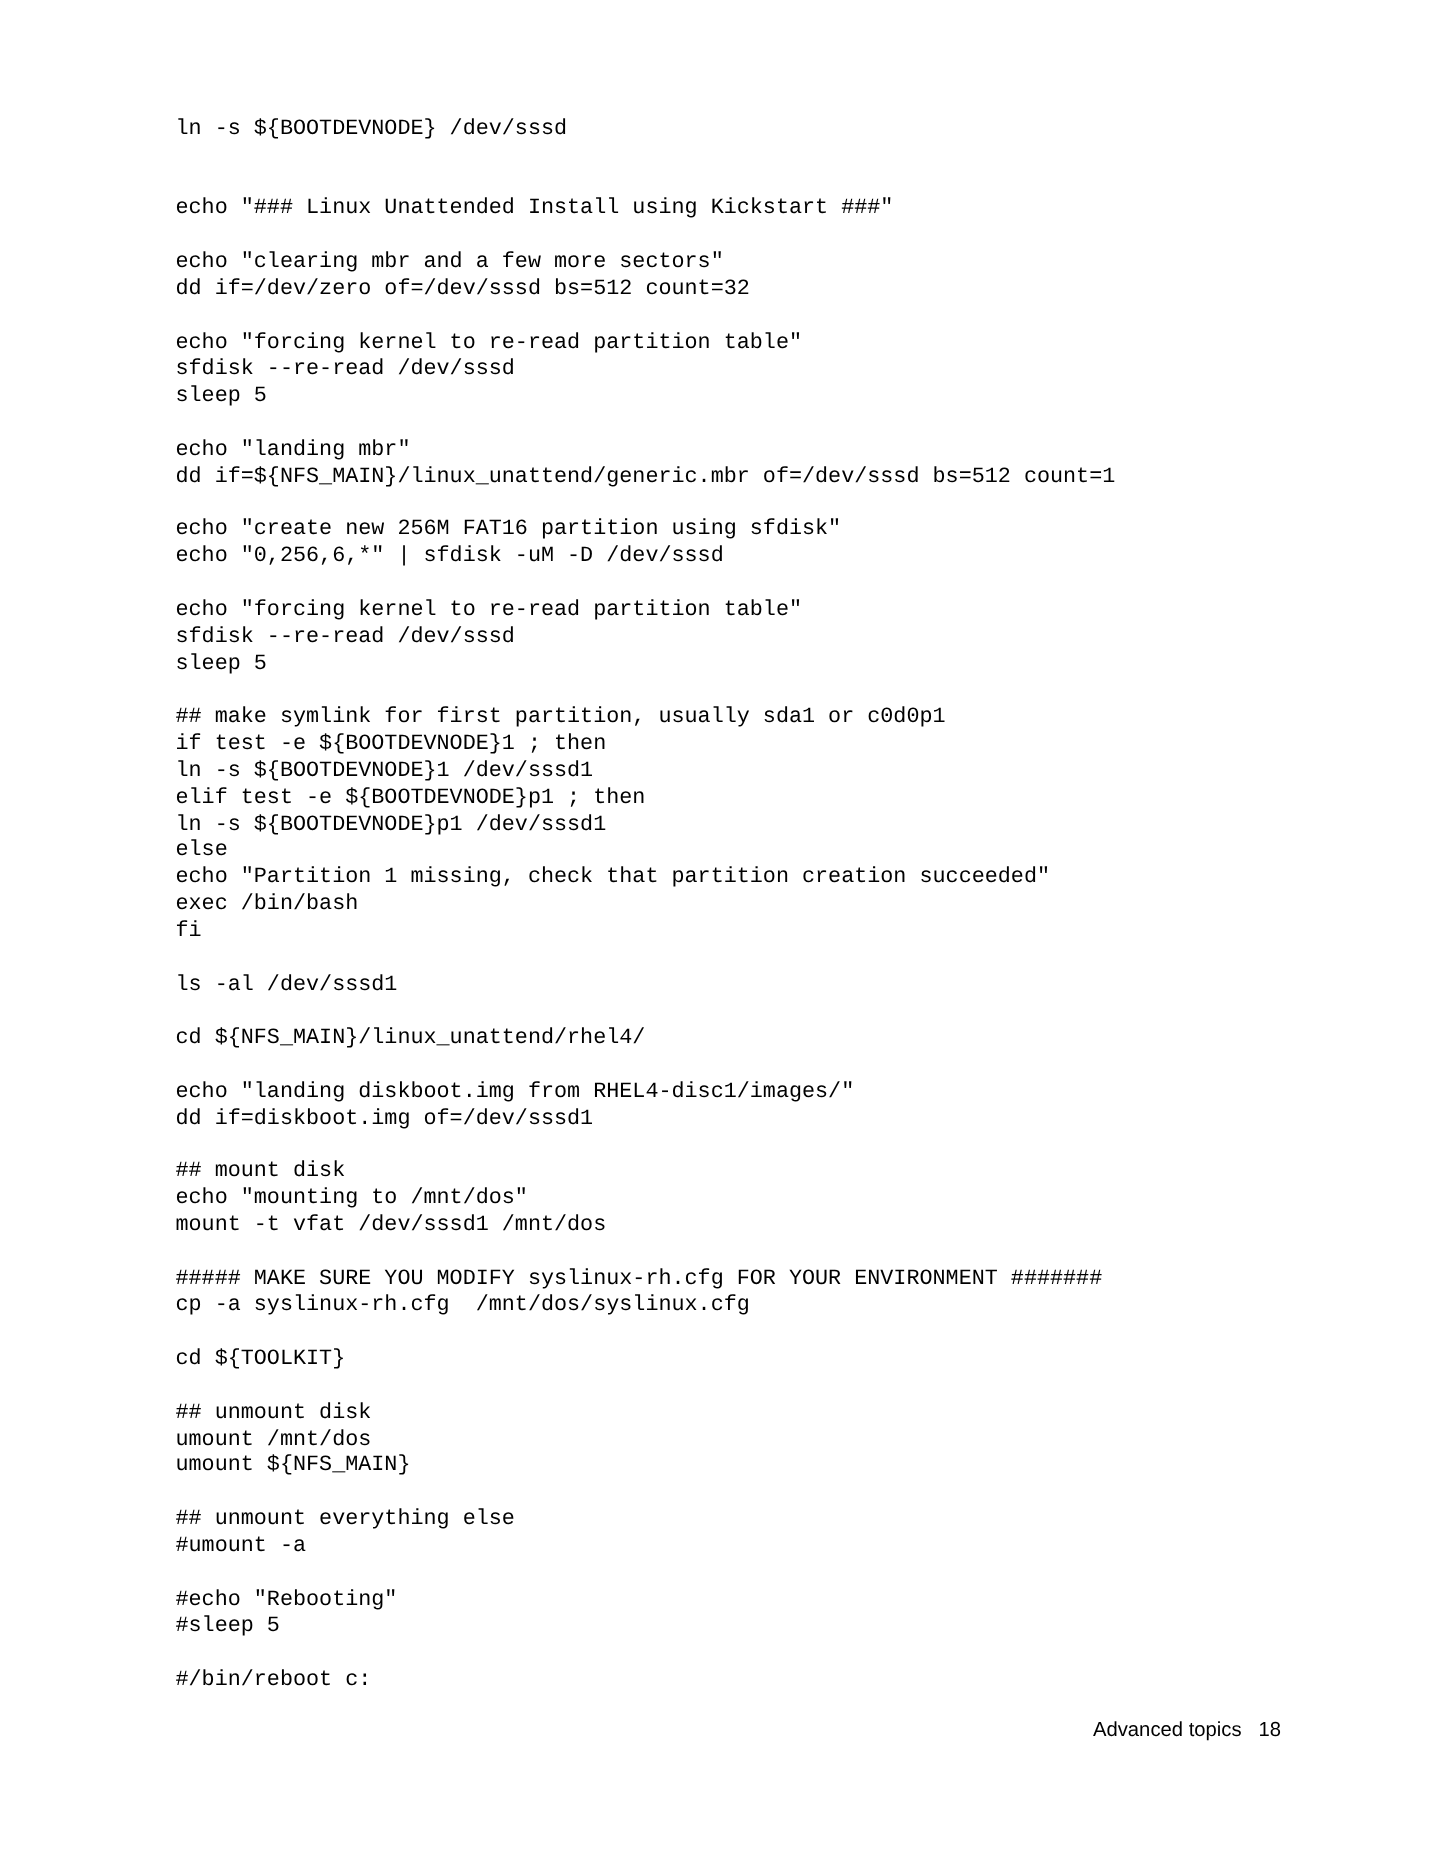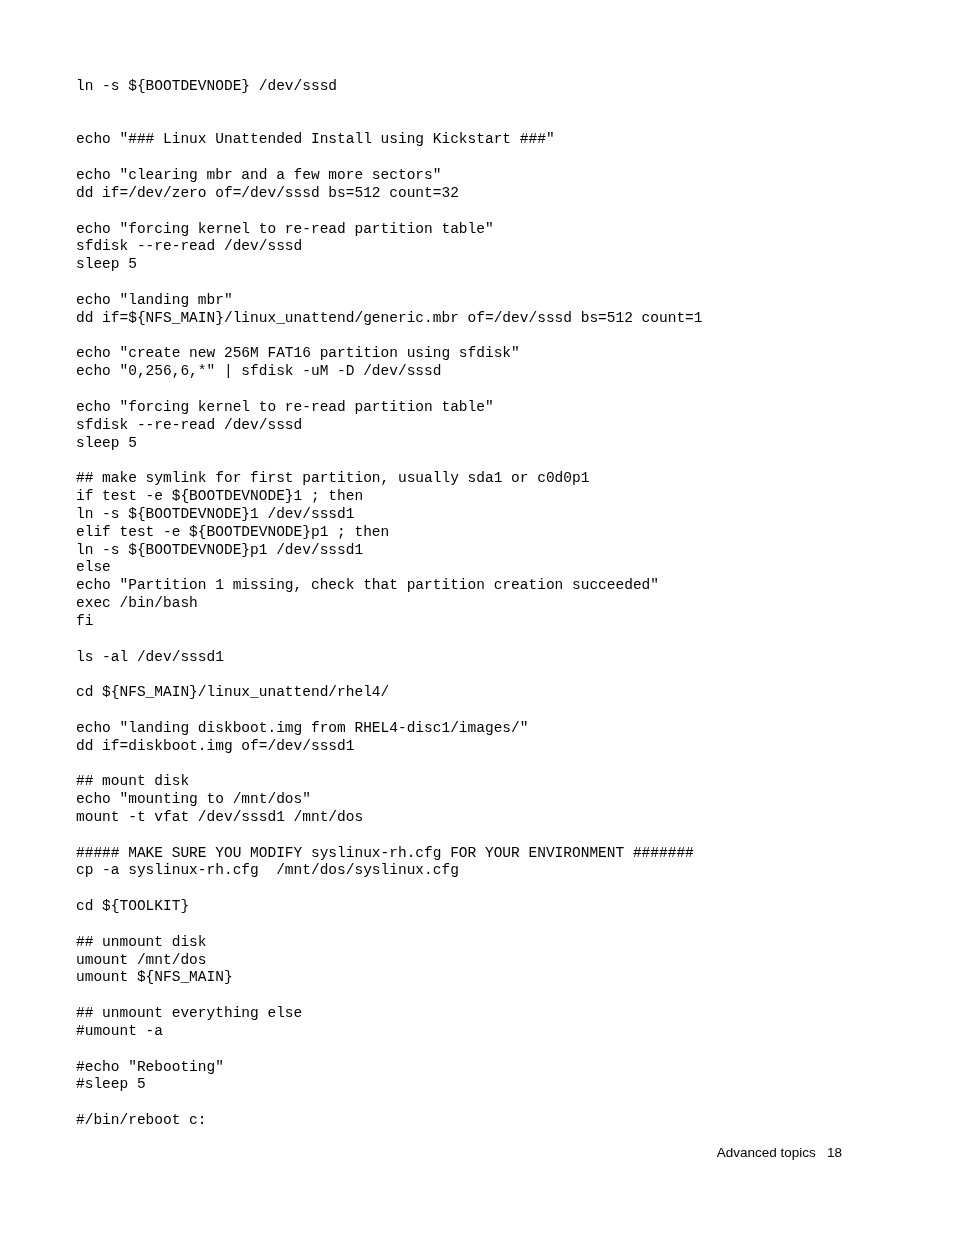--- a/index.html
+++ b/index.html
@@ -4,33 +4,33 @@
   <style>
     * { margin: 0; padding: 0; box-sizing: border-box; }
     body {
       width: 954px;
       height: 1235px;
       background: #ffffff;
       position: relative;
       font-family: Arial, Helvetica, sans-serif;
     }
     .page {
-      padding: 78px 100px 0 76px;
+      padding: 78px 100px 0 117px;
     }
     .code-block {
       font-family: "Courier New", Courier, monospace;
       font-size: 14.5px;
       line-height: 1.23;
       white-space: pre;
       color: #000;
     }
     .footer {
       position: absolute;
       bottom: 75px;
-      right: 112px;
+      right: 100px;
       font-size: 13.5px;
       color: #000;
     }
   </style>
 </head>
 <body>
 
 <div class="page">
   <pre class="code-block">ln -s ${BOOTDEVNODE} /dev/sssd
 

